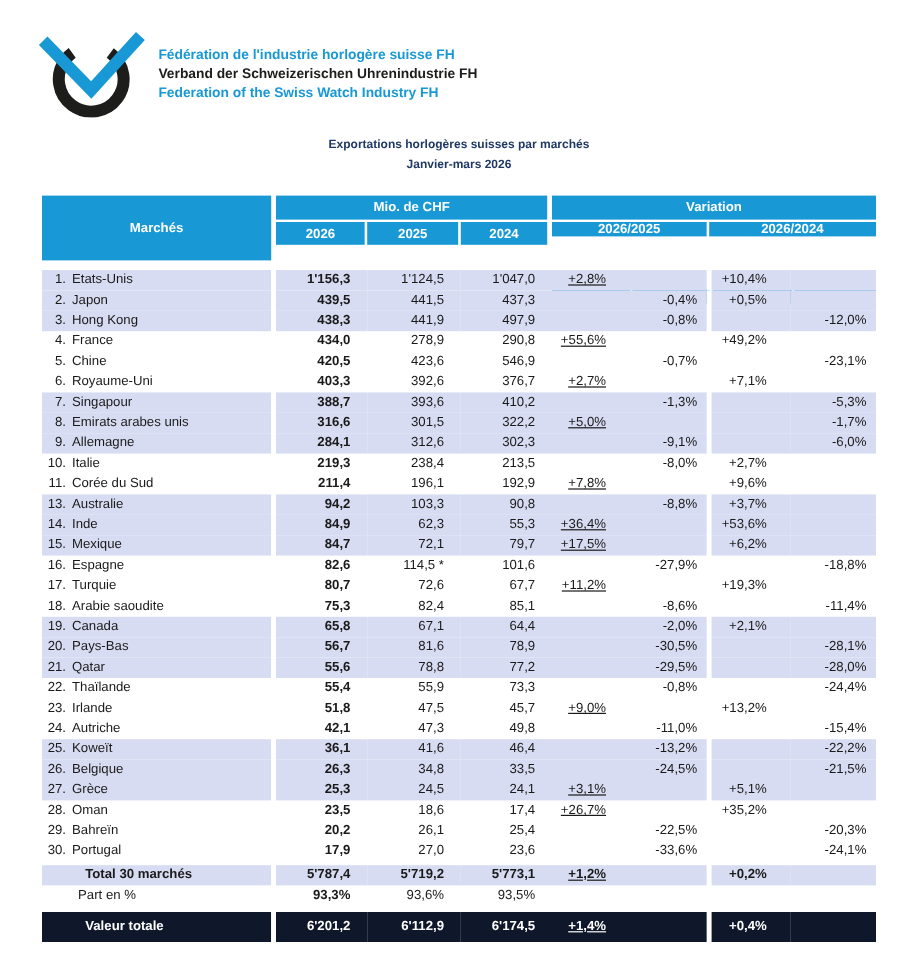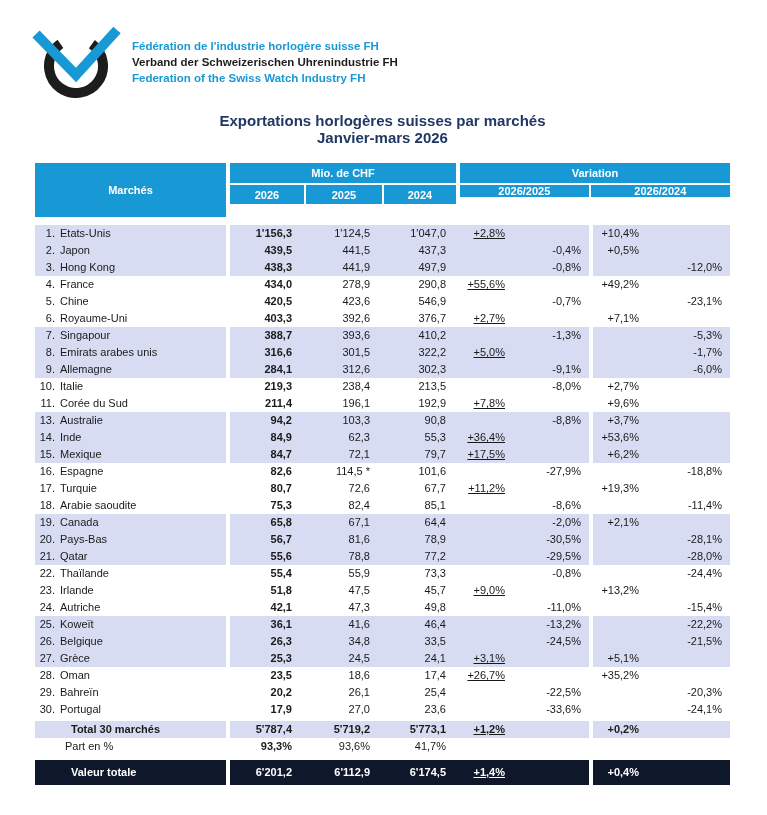--- a/index.html
+++ b/index.html
@@ -13,21 +13,21 @@
 
   
   .doc-header{position:absolute;left:30px;top:26px;display:flex;align-items:center;}
   .logo{width:92px;height:72px;flex:0 0 auto;}
   .org-lines{margin-left:10px;font-size:11.5px;font-weight:bold;line-height:16px;}
   .org-fr,.org-en{color:#1899d6;}
   .org-de{color:#1d1d1b;}
 
   
   .doc-title{position:absolute;left:35px;top:112px;width:695px;text-align:center;
-    color:#1f3864;font-weight:bold;font-size:15px;line-height:17px;}
+    color:#1f3864;font-weight:bold;font-size:10px;line-height:17px;}
 
   
   .table{position:absolute;left:35px;top:163px;width:695px;}
   .hgap{width:4px;flex:0 0 auto;}
   .hline{width:2px;flex:0 0 auto;background:#fff;}
   .hcell{background:#1899d6;color:#fff;font-weight:bold;font-size:11px;
     display:flex;align-items:center;justify-content:center;box-sizing:border-box;}
   .thead{display:flex;height:54px;margin-bottom:8px;}
   .h-marches{width:191px;height:54px;}
   .hright{display:flex;flex-direction:column;width:500px;justify-content:flex-end;}
@@ -576,21 +576,21 @@
       <div class="g"></div>
       <div class="c w6 pplus">+0,2%</div>
       <div class="c w7 pminus"></div>
     </div>
 
     <div class="trow part-row">
       <div class="c c0 ind30">Part en %</div>
       <div class="g"></div>
       <div class="c w1 num b">93,3%</div>
       <div class="c w2 num">93,6%</div>
-      <div class="c w3 num">41,7%</div>
+      <div class="c w3 num">93,5%</div>
       <div class="c w4"></div>
       <div class="c w5"></div>
       <div class="g"></div>
       <div class="c w6"></div>
       <div class="c w7"></div>
     </div>
 
     <div class="trow valeur-row">
       <div class="c c0 ind36">Valeur totale</div>
       <div class="g"></div>

